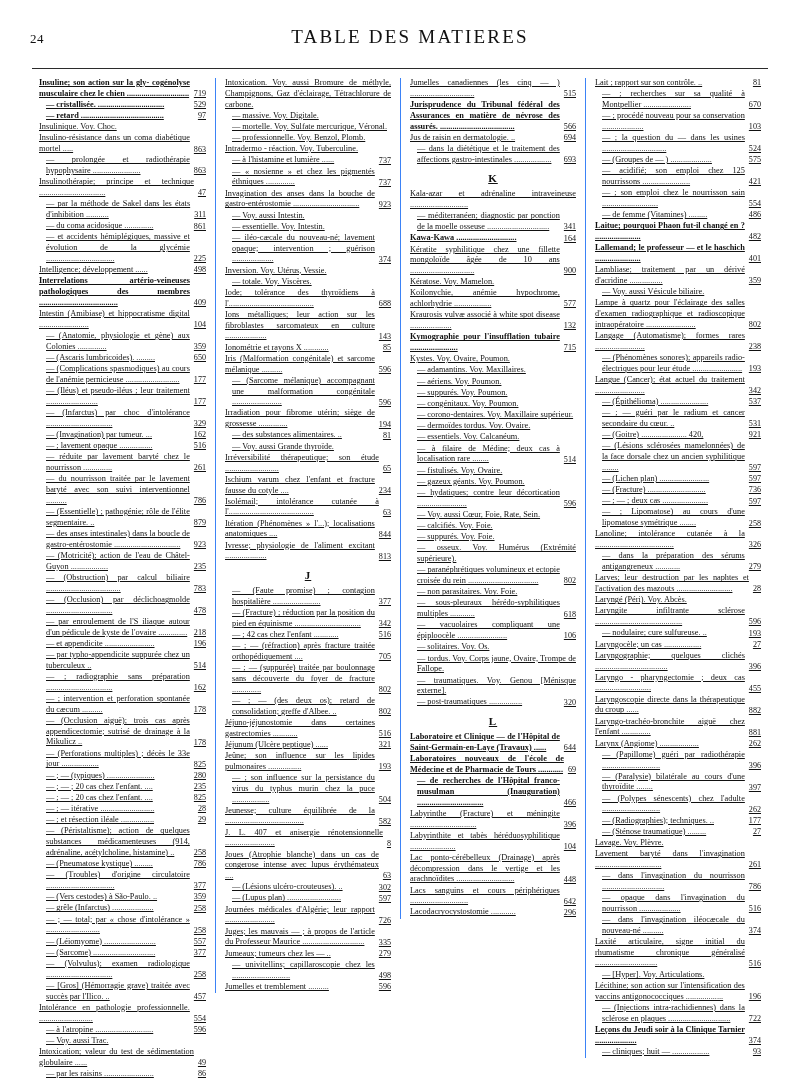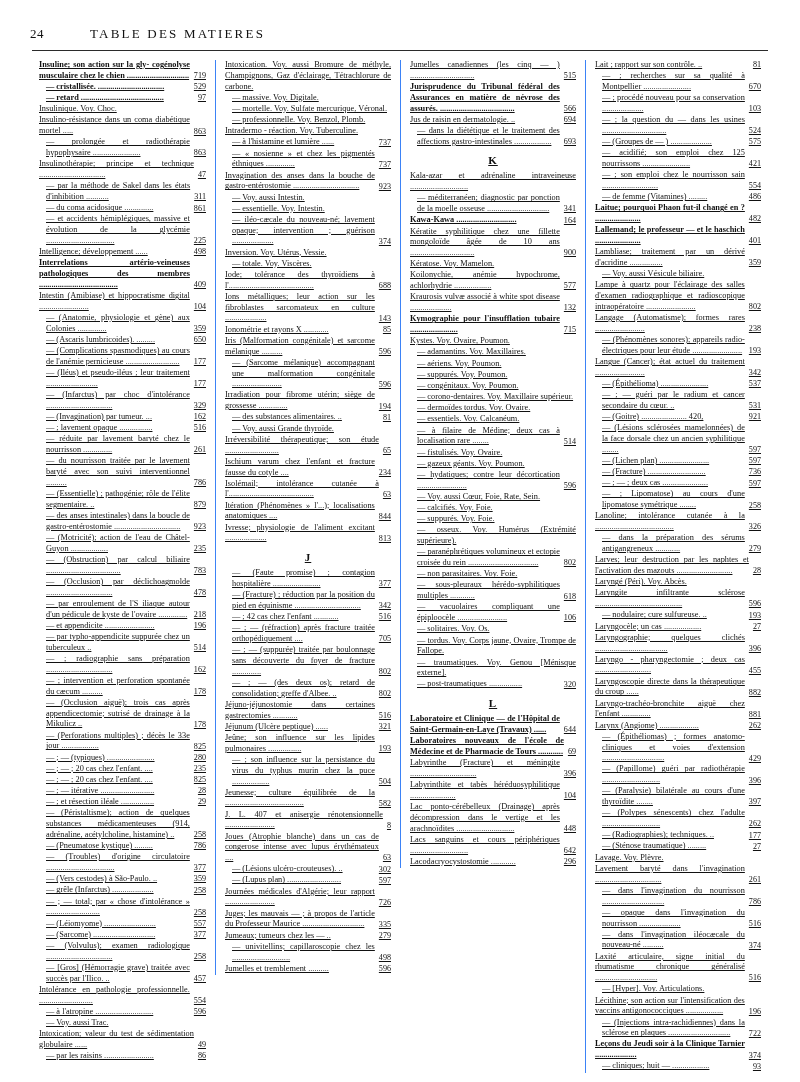--- a/index.html
+++ b/index.html
@@ -19,31 +19,31 @@
     width: 800px;
     height: 1082px;
     box-sizing: border-box;
     padding: 26px 30px 10px 30px;
   }
   .header {
     display: flex;
     align-items: baseline;
     font-size: 13.5px;
     letter-spacing: 0.6px;
-    margin-bottom: 8px;
+    margin-bottom: 20px;
   }
   .header .folio {
     width: 60px;
     font-size: 13px;
   }
   .header .title {
     flex: 1;
-    text-align: left;
+    text-align: center;
     letter-spacing: 2.2px;
-    font-size: 13px;
+    font-size: 19px;
     padding-right: 40px;
   }
   .rule {
     border-top: 1px solid #2b2b2b;
     margin: 3px 2px 9px 2px;
   }
   .columns {
     display: flex;
     gap: 0;
     align-items: flex-start;
@@ -623,20 +623,24 @@
         </div>
         <div class="letter">L</div>
         <div class="entry bolded">
           <span class="txt">Laboratoire et Clinique — de l'Hôpital de Saint-Germain-en-Laye (Travaux) ......</span>
           <span class="pg">644</span>
         </div>
         <div class="entry bolded">
           <span class="txt">Laboratoires nouveaux de l'école de Médecine et de Pharmacie de Tours ............</span>
           <span class="pg">69</span>
         </div>
+        <div class="entry bolded">
+          <span class="txt hang">— de recherches de l'Hôpital franco-musulman (Inauguration) ................................</span>
+          <span class="pg">466</span>
+        </div>
         <div class="entry">
           <span class="txt">Labyrinthe (Fracture) et méningite ................................</span>
           <span class="pg">396</span>
         </div>
         <div class="entry">
           <span class="txt">Labyrinthite et tabès héréduosyphilitique ......................</span>
           <span class="pg">104</span>
         </div>
         <div class="entry">
           <span class="txt">Lac ponto-cérébelleux (Drainage) après décompression dans le vertige et les arachnoïdites ............................</span>
@@ -786,24 +790,20 @@
           <span class="txt">Laryngoscopie directe dans la thérapeutique du croup ......</span>
           <span class="pg">882</span>
         </div>
         <div class="entry">
           <span class="txt">Laryngo-trachéo-bronchite aiguë chez l'enfant ..............</span>
           <span class="pg">881</span>
         </div>
         <div class="entry">
           <span class="txt">Larynx (Angiome) ...................</span>
           <span class="pg">262</span>
-        </div>
-        <div class="entry">
-          <span class="txt hang">— (Épithéliomas) ; formes anatomo-cliniques et voies d'extension ..............................</span>
-          <span class="pg">429</span>
         </div>
         <div class="entry">
           <span class="txt hang">— (Papillome) guéri par radiothérapie ............................</span>
           <span class="pg">396</span>
         </div>
         <div class="entry">
           <span class="txt hang">— (Paralysie) bilatérale au cours d'une thyroïdite ........</span>
           <span class="pg">397</span>
         </div>
         <div class="entry">

